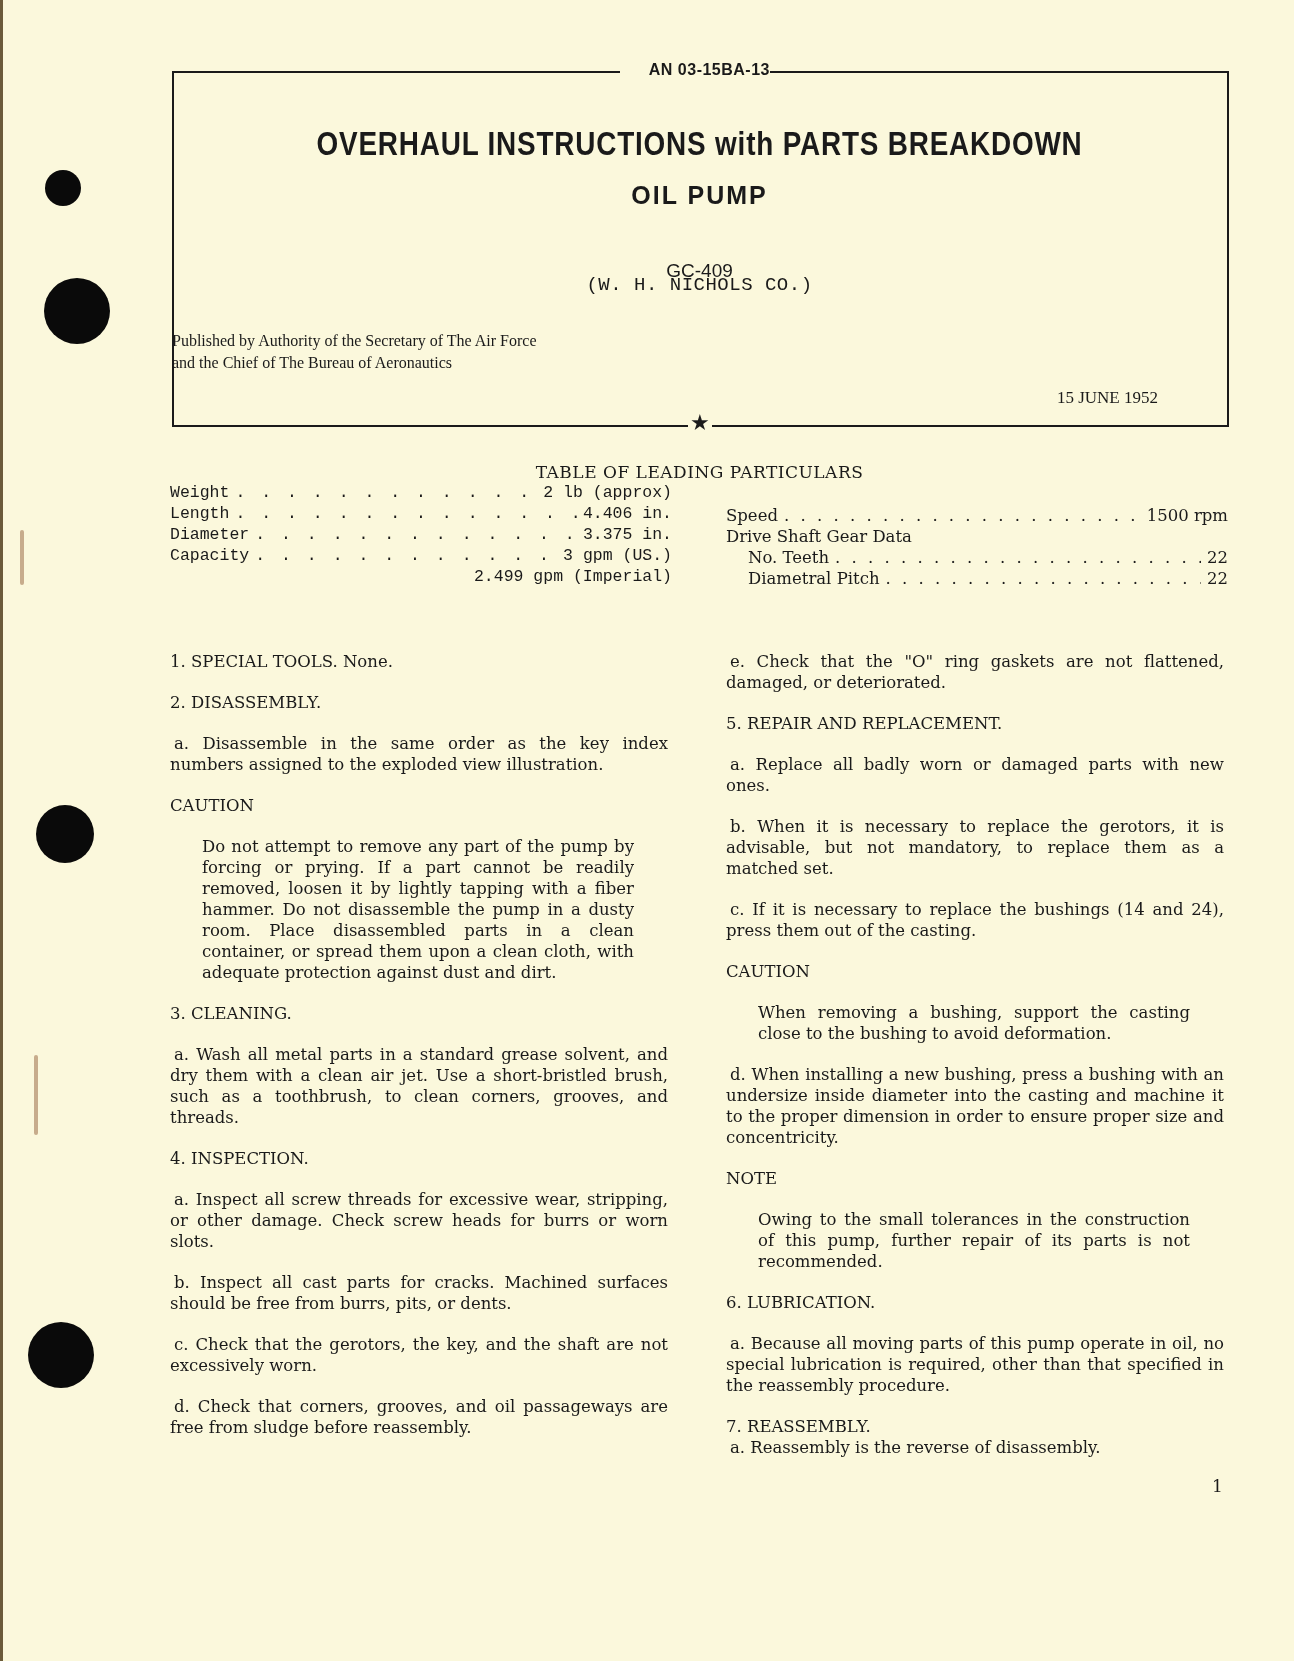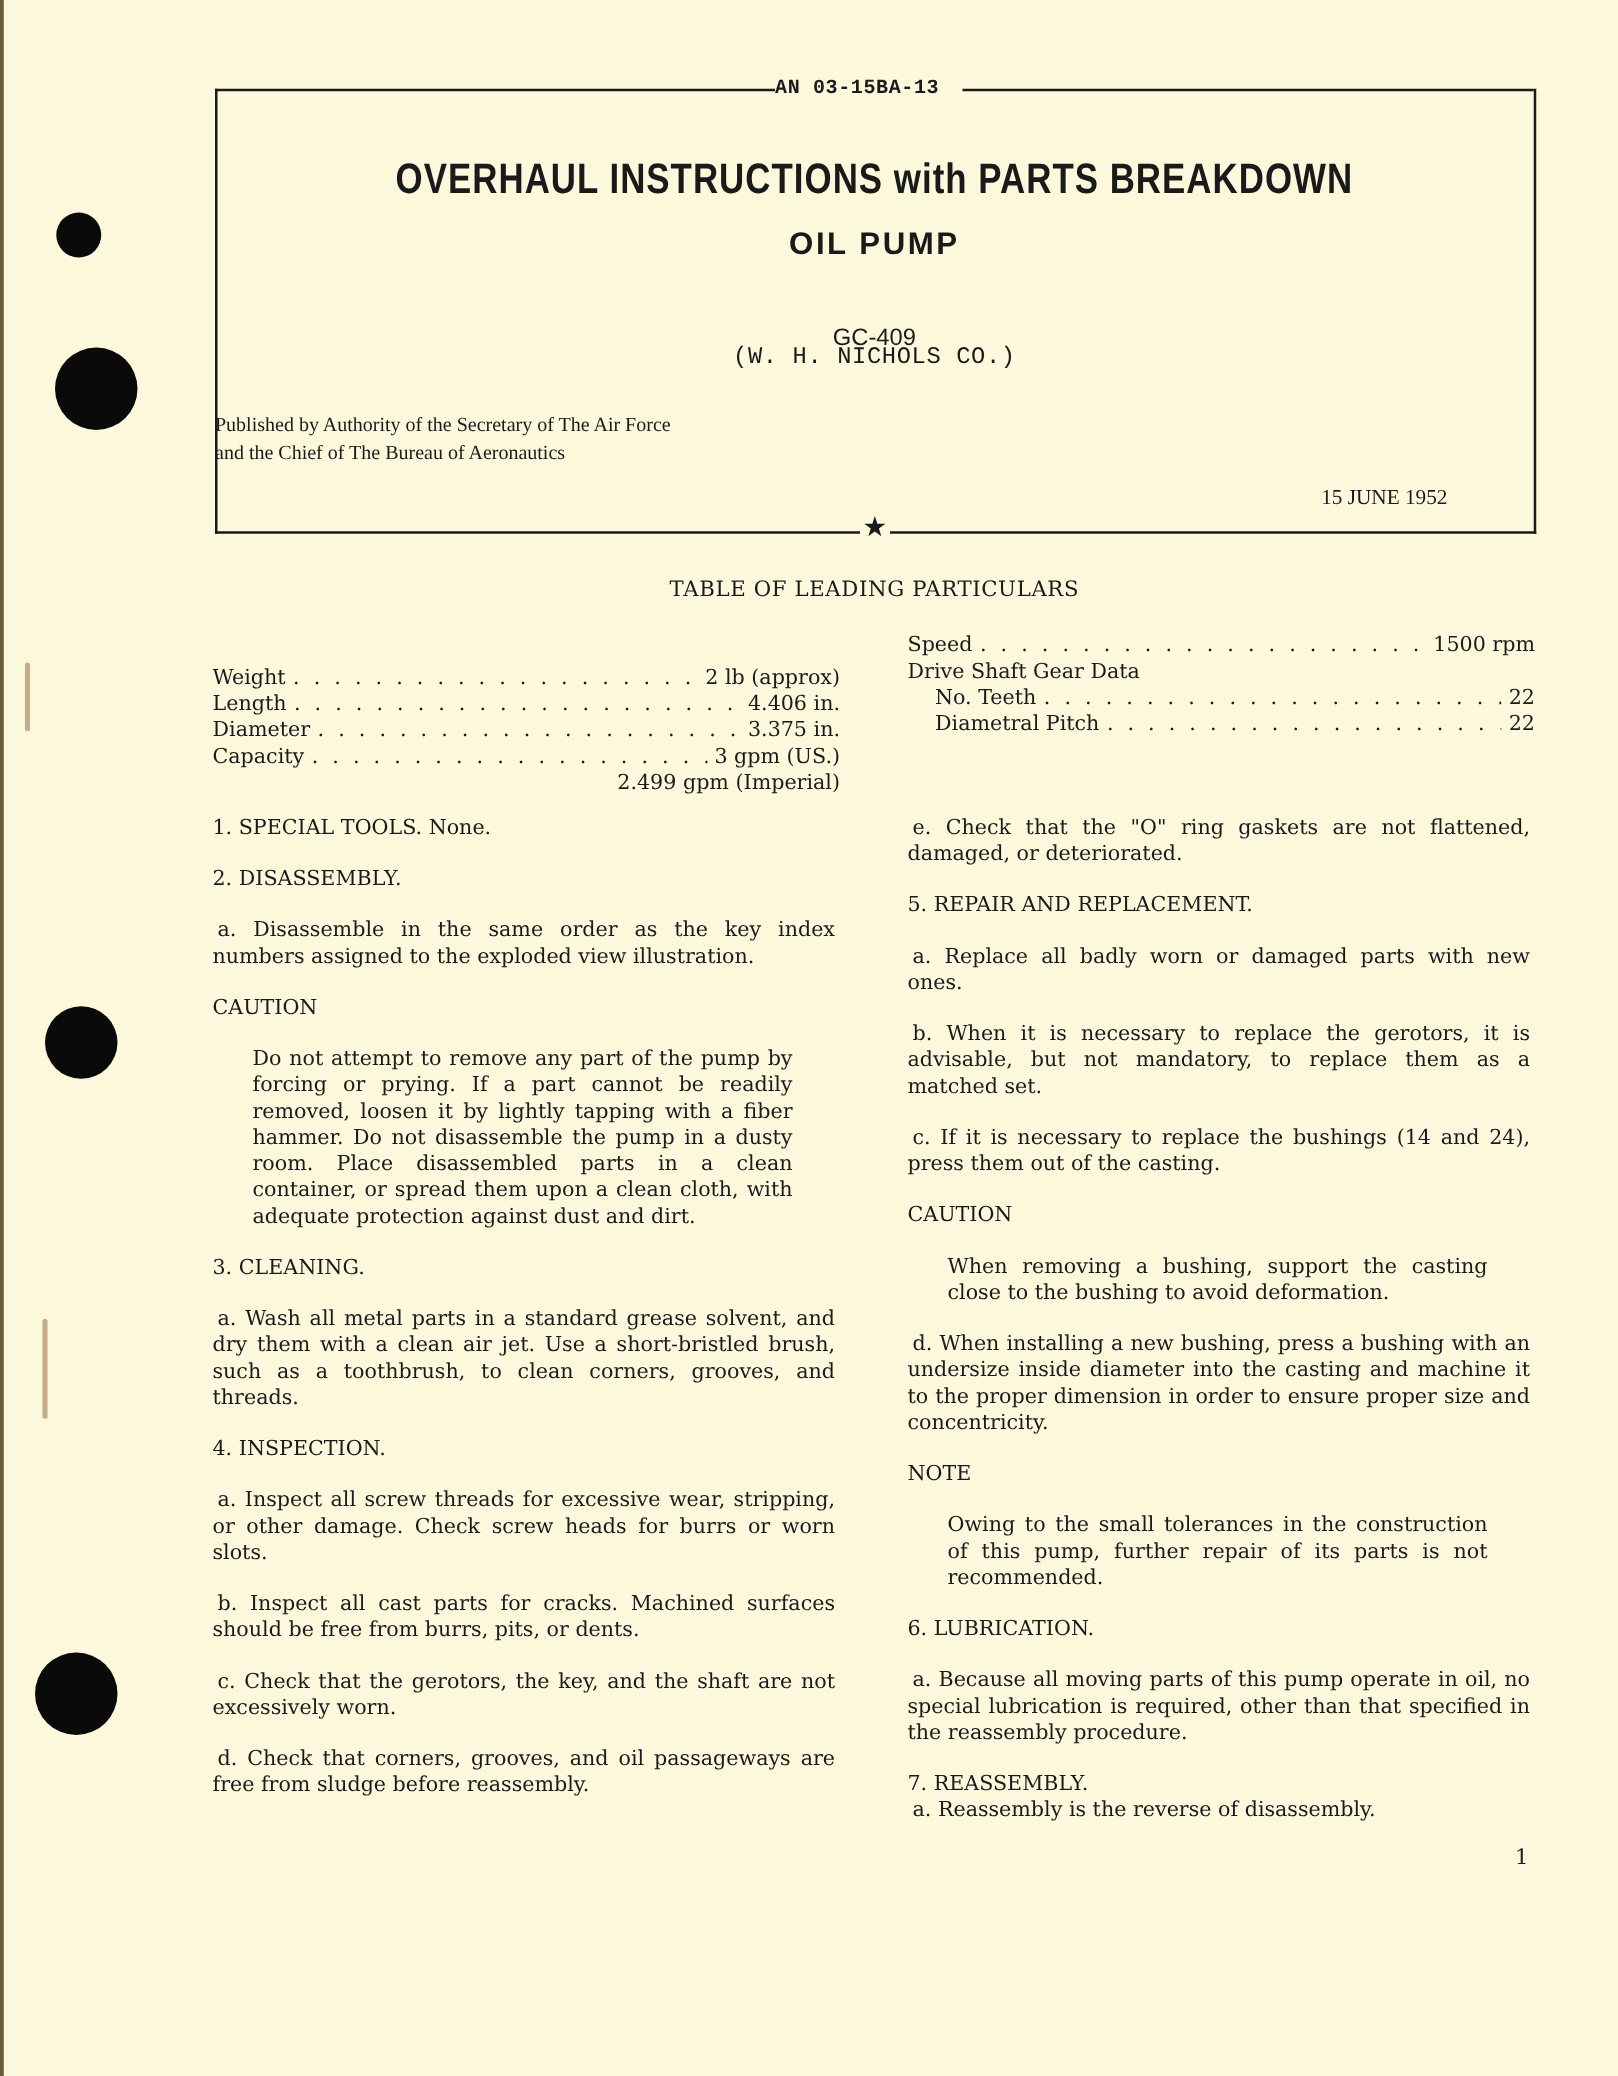--- a/index.html
+++ b/index.html
@@ -12,22 +12,22 @@
   .page-edge { position: absolute; left: 0; top: 0; width: 3px; height: 1661px; background: #6b5a3a; }
   .punch { position: absolute; background: #0a0a0a; border-radius: 50%; }
   .stain { position: absolute; width: 4px; background: #b08b6a; border-radius: 2px; opacity: .7; }
 
   .header-box {
     position: absolute; left: 172px; top: 71px; width: 1053px; height: 354px;
     border-left: 2px solid #1a1a1a; border-right: 2px solid #1a1a1a; border-bottom: 2px solid #1a1a1a;
   }
   .top-rule { position: absolute; left: 172px; top: 71px; width: 1055px; height: 2px; background: #1a1a1a; }
   .doc-number {
-    position: absolute; left: 620px; top: 61px; width: 150px; text-align: left;
-    background: #fbf8dc; font-family: Liberation Mono, monospace; font-weight: bold;
+    position: absolute; left: 620px; top: 61px; width: 150px; text-align: right;
+    background: #fbf8dc; font-family: Liberation Sans, sans-serif; font-weight: bold;
     font-size: 16px; letter-spacing: .5px;
   }
   .title-main {
     position: absolute; left: 172px; top: 124px; width: 1055px; text-align: center;
     font-family: "Liberation Sans", sans-serif; font-weight: bold; font-size: 34px;
     transform: scaleX(0.82); transform-origin: center; letter-spacing: 1px;
   }
   .title-sub {
     position: absolute; left: 172px; top: 181px; width: 1055px; text-align: center;
     font-family: Liberation Sans, sans-serif; font-weight: bold; font-size: 25px; letter-spacing: 2px;
@@ -91,21 +91,21 @@
 <div class="maker">(W. H. NICHOLS CO.)</div>
 <div class="authority">
   <div>Published by Authority of the Secretary of The Air Force</div>
   <div>and the Chief of The Bureau of Aeronautics</div>
 </div>
 <div class="date">15 JUNE 1952</div>
 <div class="star">★</div>
 
 <div class="tlp-title">TABLE OF LEADING PARTICULARS</div>
 
-<div class="spec" style="left:170px;top:531px;width:502px;">
+<div class="spec" style="left:170px;top:482px;width:502px;font-family:Liberation Mono, monospace;">
   <div class="row">
     <span class="lbl">Weight</span>
     <span class="dots"></span>
     <span class="val">2 lb (approx)</span>
   </div>
   <div class="row">
     <span class="lbl">Length</span>
     <span class="dots"></span>
     <span class="val">4.406 in.</span>
   </div>

